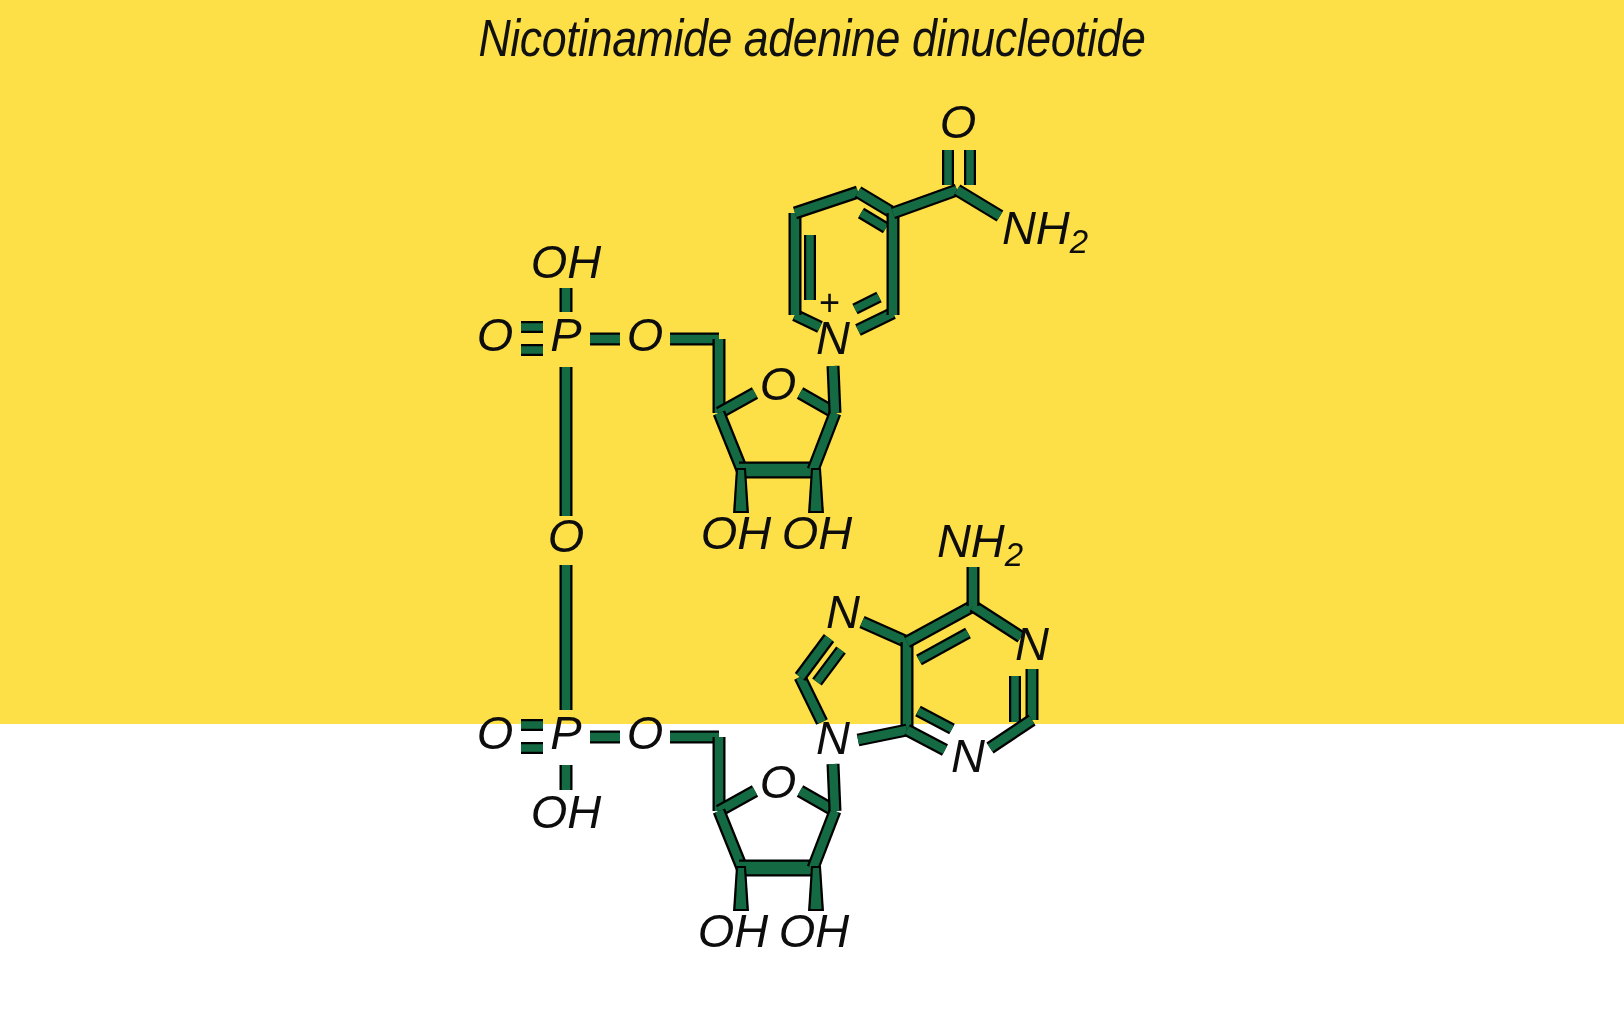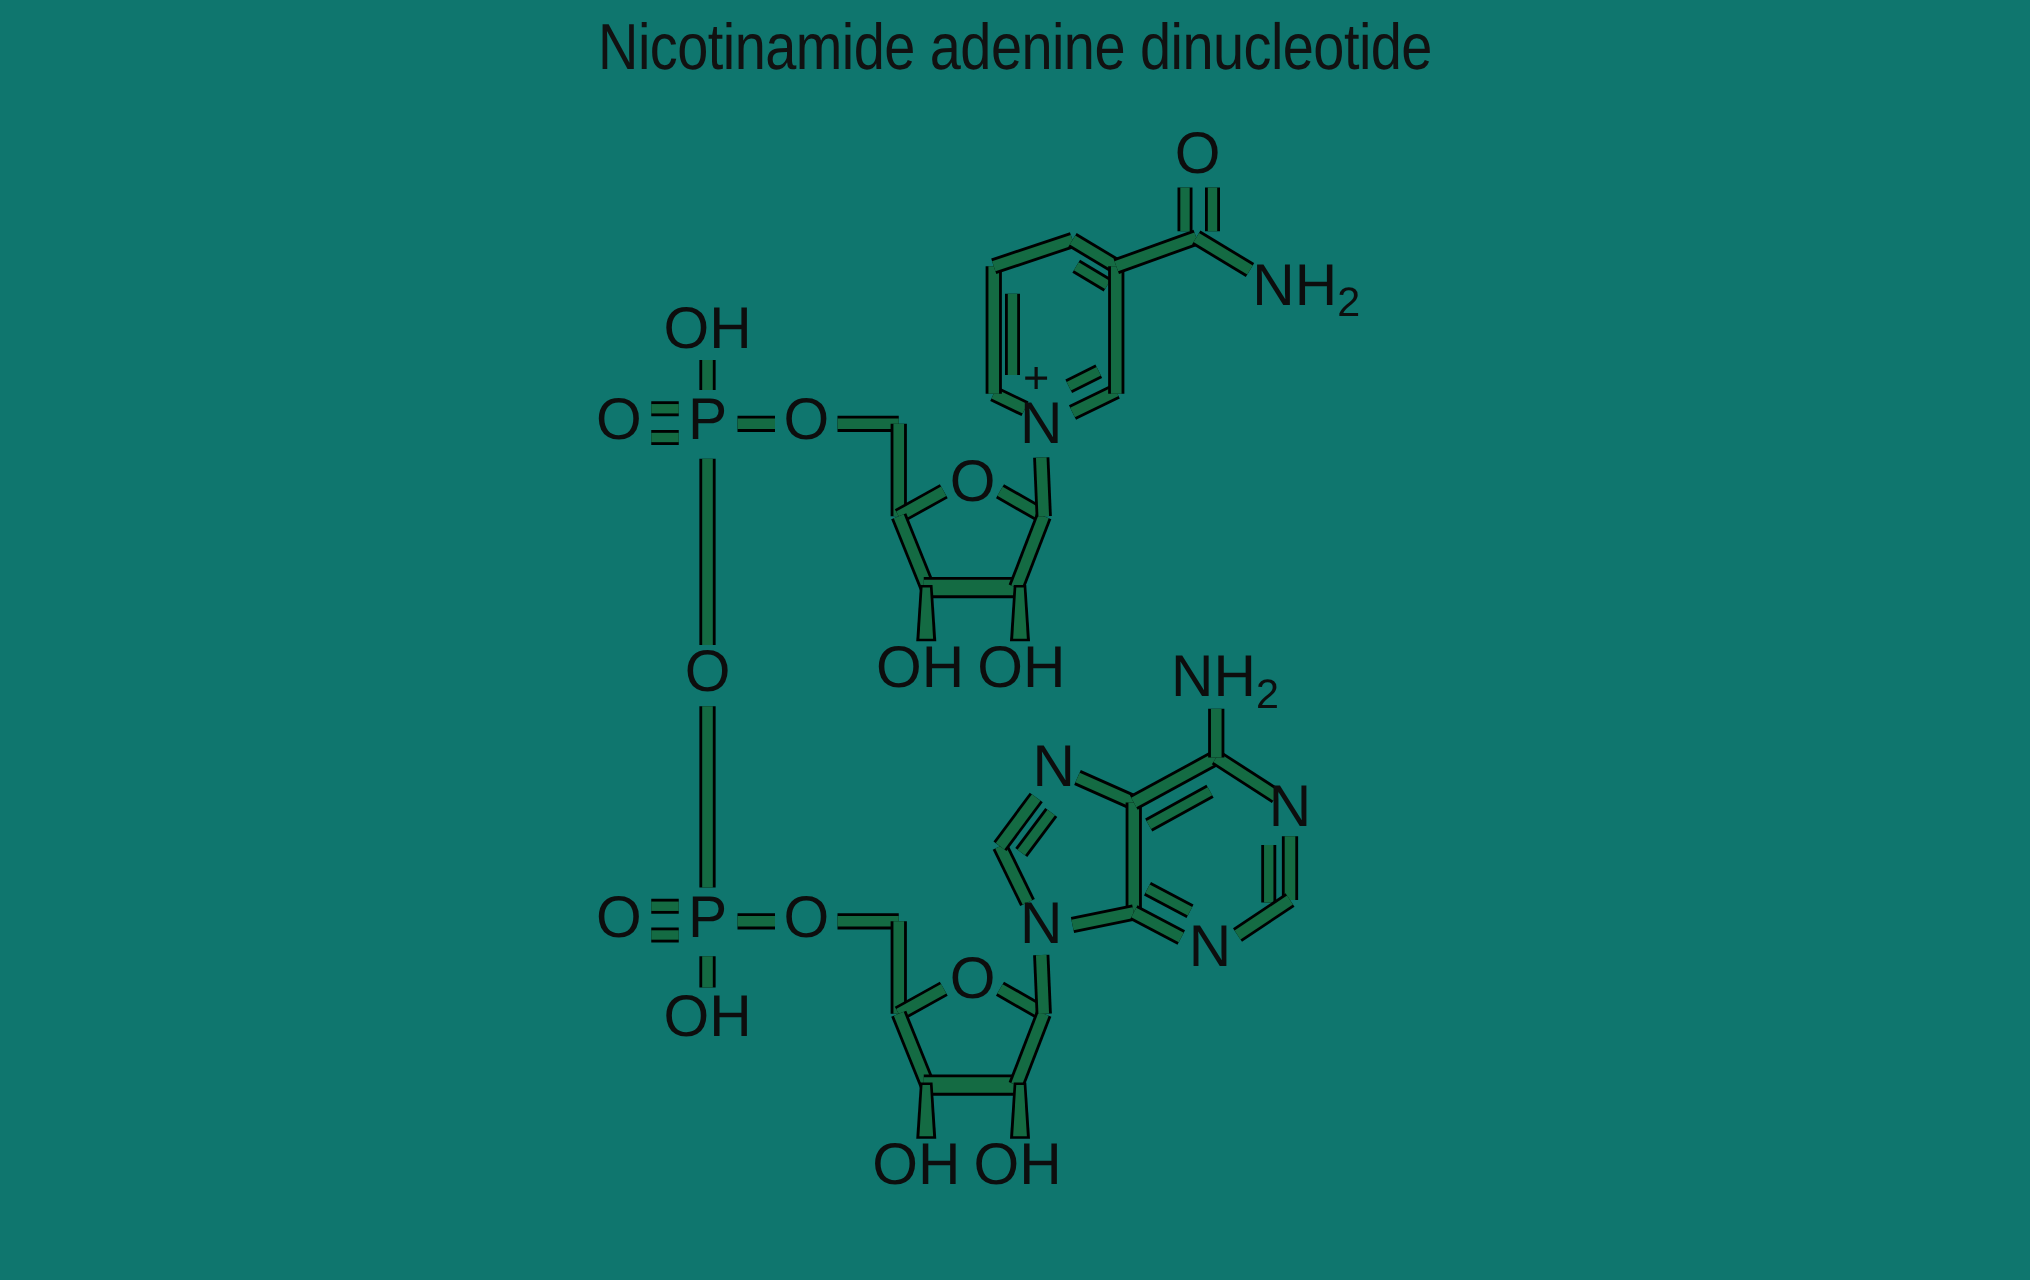--- a/index.html
+++ b/index.html
@@ -10,22 +10,23 @@
   }
   body {
     width: 1624px;
     height: 1024px;
     overflow: hidden;
     font-family: "Liberation Sans", "DejaVu Sans", sans-serif;
   }
   #canvas {
     position: relative;
     width: 1624px;
-    height: 1024px;
-    background: #0f766e;
+    height: 724px;
+    background: #fde047;
+    font-style: italic;
   }
   #title {
     position: absolute;
     left: 0;
     top: 8px;
     width: 1624px;
     text-align: center;
     font-family: "Liberation Sans", "DejaVu Sans", sans-serif;
     font-size: 52px;
     font-weight: 400;

